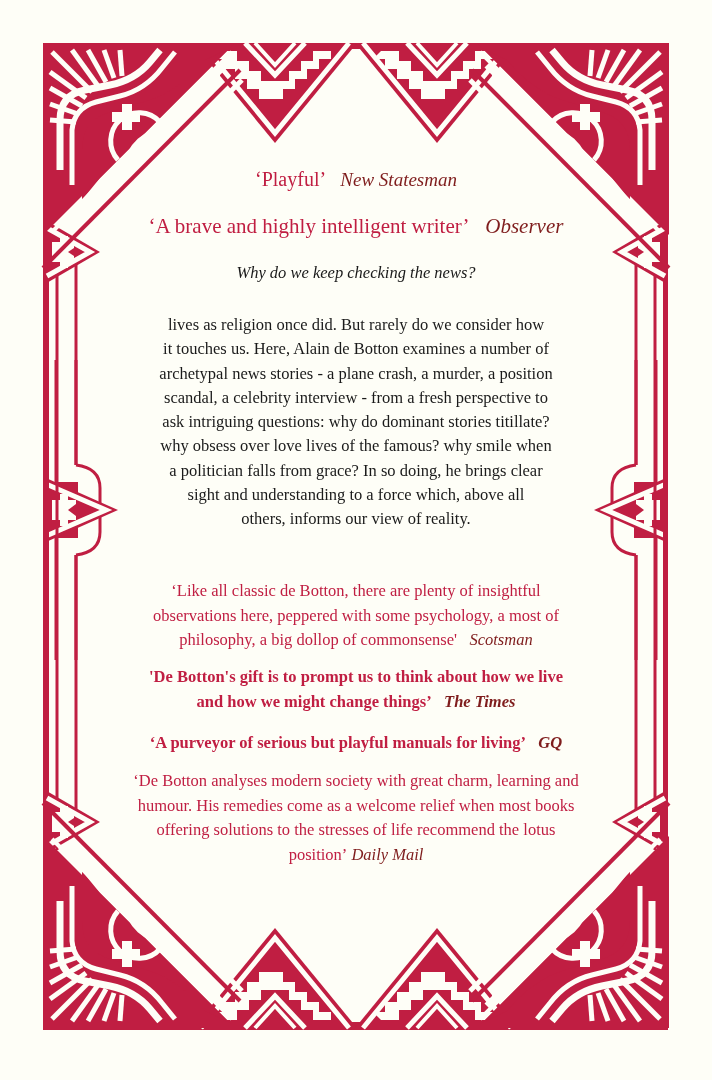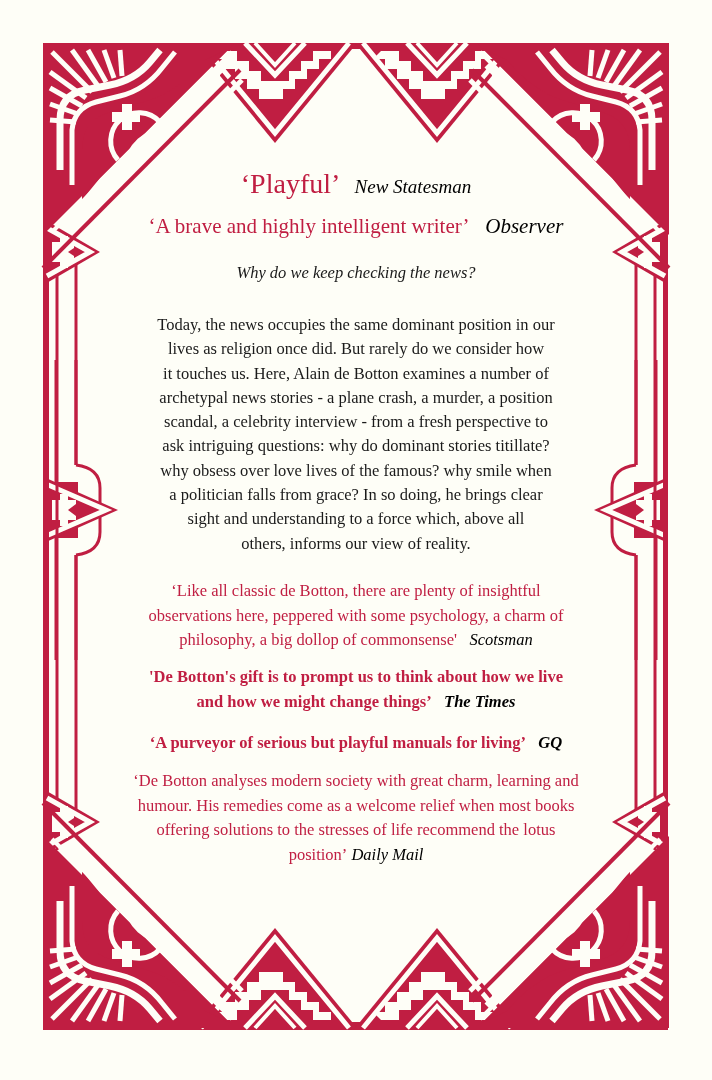--- a/index.html
+++ b/index.html
@@ -15,24 +15,24 @@
     width: 712px; height: 1080px;
   }
   .content {
     position: absolute;
     left: 110px; width: 492px;
     top: 0;
     text-align: center;
     color: #1a1a1a;
   }
   .red { color: #C01E42; }
-  .src { font-style: italic; color: #000000; }
+  .src { font-style: italic; color: #7f1d1d; }
   .line { position: absolute; left: 0; width: 100%; white-space: nowrap; }
   .p1 { top: 168px; font-size: 19px; }
-  .p1 .red { font-size: 28px; }
+  .p1 .red { font-size: 20px; }
   .p2 { top: 214px; font-size: 21px; }
   .p3 { top: 263px; font-size: 16.5px; font-style: italic; }
   .blurb {
     position: absolute; top: 313px; left: 0; width: 100%;
     font-size: 16.5px; line-height: 24.3px;
   }
   .blurb div { white-space: nowrap; }
   .quote {
     position: absolute; left: 0; width: 100%;
     font-size: 16.5px; line-height: 24.5px;
@@ -187,35 +187,34 @@
     <span class="red">‘Playful’</span>&nbsp;&nbsp;&nbsp;<span class="src">New Statesman</span>
   </div>
 
   <div class="line p2">
     <span class="red">‘A brave and highly intelligent writer’</span>&nbsp;&nbsp;&nbsp;<span class="src">Observer</span>
   </div>
 
   <div class="line p3">Why do we keep checking the news?</div>
 
   <div class="blurb">
-    <div>Today, the news occupies the same dominant position in our</div>
     <div>lives as religion once did. But rarely do we consider how</div>
     <div>it touches us. Here, Alain de Botton examines a number of</div>
     <div>archetypal news stories - a plane crash, a murder, a position</div>
     <div>scandal, a celebrity interview - from a fresh perspective to</div>
     <div>ask intriguing questions: why do dominant stories titillate?</div>
     <div>why obsess over love lives of the famous? why smile when</div>
     <div>a politician falls from grace? In so doing, he brings clear</div>
     <div>sight and understanding to a force which, above all</div>
     <div>others, informs our view of reality.</div>
   </div>
 
   <div class="quote q1 red">
     <div>‘Like all classic de Botton, there are plenty of insightful</div>
-    <div>observations here, peppered with some psychology, a charm of</div>
+    <div>observations here, peppered with some psychology, a most of</div>
     <div><span>philosophy, a big dollop of commonsense'</span>&nbsp;&nbsp;&nbsp;<span class="src">Scotsman</span></div>
   </div>
 
   <div class="quote q2 red">
     <div>'De Botton's gift is to prompt us to think about how we live</div>
     <div><span>and how we might change things’</span>&nbsp;&nbsp;&nbsp;<span class="src">The Times</span></div>
   </div>
 
   <div class="quote q3 red">
     <div><span>‘A purveyor of serious but playful manuals for living’</span>&nbsp;&nbsp;&nbsp;<span class="src">GQ</span></div>

